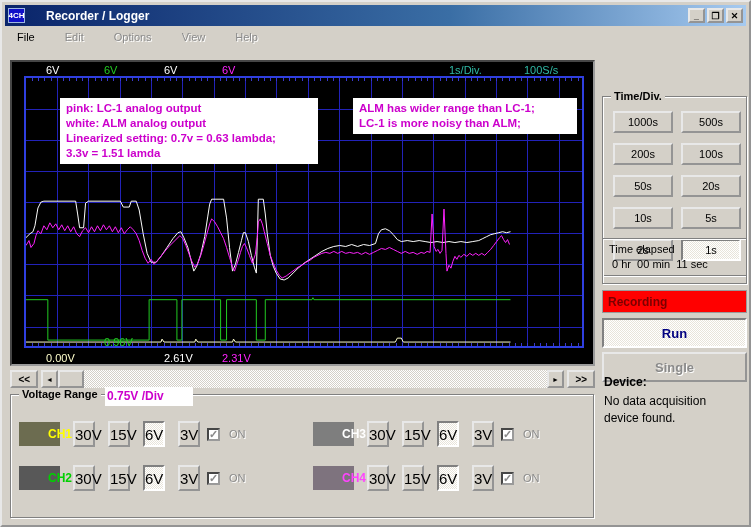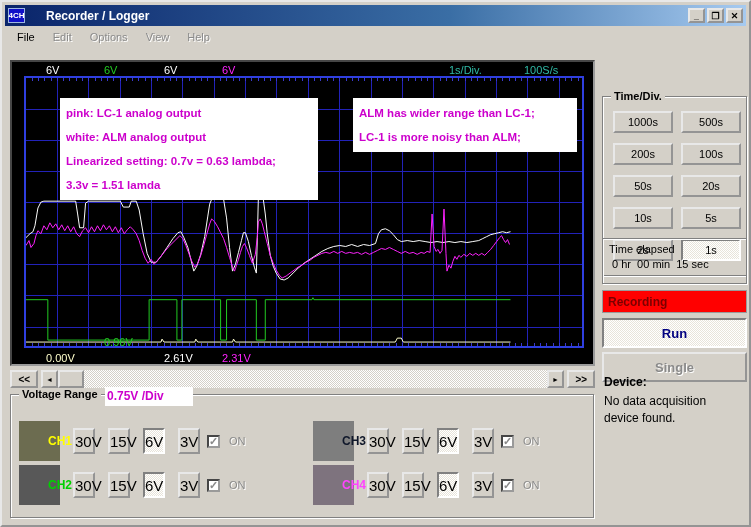--- a/index.html
+++ b/index.html
@@ -17,33 +17,33 @@
               width:17px; height:15px; display:inline-flex; align-items:center; justify-content:center;
               border:1px solid #9db7e0; margin-right:5px; }
   .title-text { color:#fff; font-weight:bold; font-size:12px; flex:1; }
   .winbtns { display:flex; gap:2px; }
   .winbtn { width:17px; height:15px; background:#d4d0c8; border:2px outset #e8e8e8;
             font-size:9px; font-weight:bold; line-height:10px; color:#000; text-align:center;
             font-family:"Liberation Sans",sans-serif; }
 
   
   .menubar { position:absolute; left:3px; top:25px; right:3px; height:19px;
-             display:flex; align-items:center; gap:2px; padding-left:4px; }
+             display:flex; align-items:center; gap:14px; padding-left:4px; }
   .menu-item { padding:2px 8px; color:#000; }
   .menu-item.disabled { color:#8a8a8a; text-shadow:1px 1px 0 #ffffff; }
 
   
   .scope { position:absolute; left:8px; top:58px; width:585px; height:306px;
            background:#000; border:2px inset #9a9a9a; }
   .scope-label { position:absolute; font-size:11px; }
   .plot { position:absolute; left:12px; top:14px; width:560px; height:272px;
           border:2px solid #2f3fe0; background:#000; }
   .plot svg { position:absolute; left:0; top:0; width:100%; height:100%; }
   .note { position:absolute; background:#fff; color:#cc00cc; font-weight:bold;
-          font-size:11.5px; line-height:24px; white-space:pre-line; padding:3px 6px; }
+          font-size:11.5px; line-height:15px; white-space:pre-line; padding:3px 6px; }
   .note1 { left:34px; top:20px; width:258px; }
   .note2 { left:327px; top:20px; width:224px; }
 
   
   .scrollrow { position:absolute; left:8px; top:368px; width:585px; height:18px;
                display:flex; align-items:stretch; gap:3px; }
   .btn { background:#d4d0c8; border:2px outset #e8e8e8; color:#000;
          font-family:"Liberation Sans",sans-serif; font-size:11px; }
   .jump { width:28px; font-weight:bold; font-style:italic; font-size:10px; }
   .hscroll { flex:1; display:flex; border:0; }
@@ -56,21 +56,21 @@
   
   .group { position:absolute; border:1px solid #808080; box-shadow:1px 1px 0 #fff, inset 1px 1px 0 #fff; }
   .group-title { position:absolute; top:-7px; left:8px; background:#d4d0c8; padding:0 3px;
                  font-weight:bold; color:#000; }
 
   .voltage-group { left:8px; top:392px; width:584px; height:124px; }
   .vdiv { position:absolute; left:94px; top:-8px; width:88px; height:19px; background:#fff;
           color:#cc00cc; font-weight:bold; font-size:12px; padding:2px 2px; }
 
   .cluster { position:absolute; display:flex; align-items:center; gap:7px; }
-  .chlabel { width:38px; height:40px; display:inline-flex; align-items:center; justify-content:center;
+  .chlabel { width:38px; height:24px; display:inline-flex; align-items:center; justify-content:center;
              font-weight:bold; font-size:12px;padding-left:41px; }
   .vbtn { width:22px; height:26px; font-size:15px;margin-left:6px; }
   .pressed { border:2px solid; border-color:#808080 #ffffff #ffffff #808080;
              background:repeating-conic-gradient(#ffffff 0% 25%, #e8e4da 0% 50%) 0 0 / 2px 2px; }
   .cb { width:13px; height:13px; background:#fff; border:2px inset #9a9a9a;
         display:inline-flex; align-items:center; justify-content:center; }
   .check { color:#8a8a8a; font-size:11px; font-weight:bold; line-height:9px; }
   .onlabel { color:#8a8a8a; text-shadow:1px 1px 0 #fff; margin-left:2px; }
 
   
@@ -370,21 +370,21 @@
       <button class="btn vbtn">15V</button>
       <button class="btn vbtn pressed">6V</button>
       <button class="btn vbtn">3V</button>
       <span class="cb">
           <span class="check">✓</span>
         </span>
       <span class="onlabel">ON</span>
     </div>
 
     <div class="cluster" style="left:302px; top:26px;">
-      <span class="chlabel" style="color: #0f172a; background: rgb(126, 126, 126);">CH3</span>
+      <span class="chlabel" style="color: #ffffff; background: rgb(126, 126, 126);">CH3</span>
       <button class="btn vbtn">30V</button>
       <button class="btn vbtn">15V</button>
       <button class="btn vbtn pressed">6V</button>
       <button class="btn vbtn">3V</button>
       <span class="cb">
           <span class="check">✓</span>
         </span>
       <span class="onlabel">ON</span>
     </div>
 
@@ -424,21 +424,21 @@
       <button class="btn tdbtn">20s</button>
       <button class="btn tdbtn">10s</button>
       <button class="btn tdbtn">5s</button>
       <button class="btn tdbtn">2s</button>
       <button class="btn tdbtn pressed">1s</button>
     </div>
   </div>
 
   <div class="elapsed">
     <div>Time elapsed</div>
-    <div class="val"> 0 hr  00 min  15 sec</div>
+    <div class="val"> 0 hr  00 min  11 sec</div>
   </div>
 
   <div class="recording">Recording</div>
 
   <button class="btn pressed runbtn" style="color:#000080;">Run</button>
   <button class="btn singlebtn">Single</button>
 
   <div class="device">
     <div class="dtitle">Device:</div>
     <div class="dtext">No data acquisition

